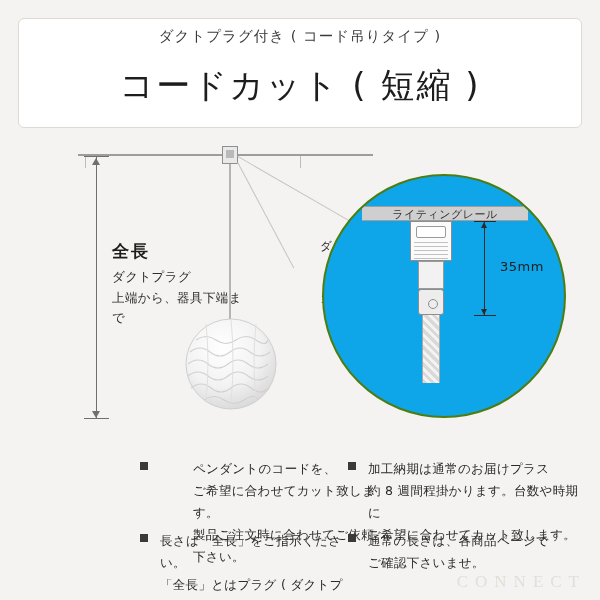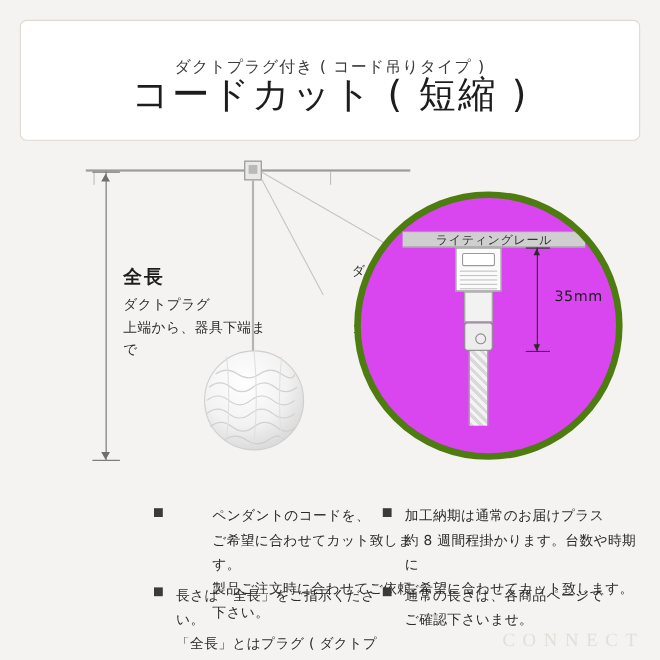--- a/index.html
+++ b/index.html
@@ -28,21 +28,21 @@
     top: 18px;
     width: 564px;
     height: 110px;
     background: #ffffff;
     border: 1px solid #ded9d2;
     border-radius: 6px;
     box-sizing: border-box;
   }
   .header-sub {
     position: absolute;
-    top: 32px;
+    top: 8px;
     left: 0;
     width: 100%;
     text-align: center;
     font-size: 14.5px;
     letter-spacing: 1px;
     color: #3a3a3a;
   }
   .header-title {
     position: absolute;
     top: 44px;
@@ -195,22 +195,22 @@
   }
 
   
   .zoom-circle {
     position: absolute;
     left: 322px;
     top: 42px;
     width: 244px;
     height: 244px;
     border-radius: 50%;
-    background: #d946ef;
-    border: 6px solid #4d7c0f;
+    background: #0ea5e9;
+    border: 2px solid #4d7c0f;
     box-sizing: border-box;
     overflow: hidden;
   }
   .leader {
     position: absolute;
     background: #c8c4bd;
     height: 1px;
     transform-origin: 0 0;
   }
   .leader-1 {

